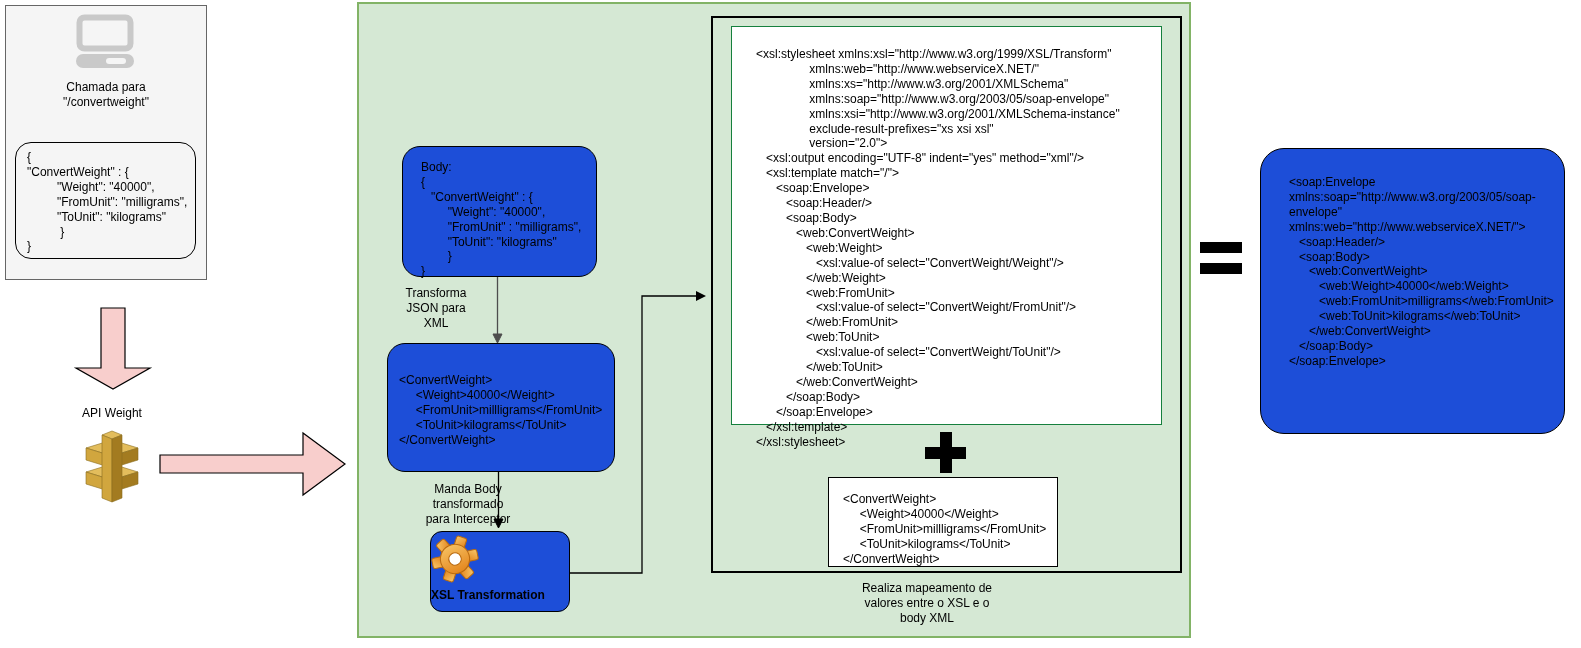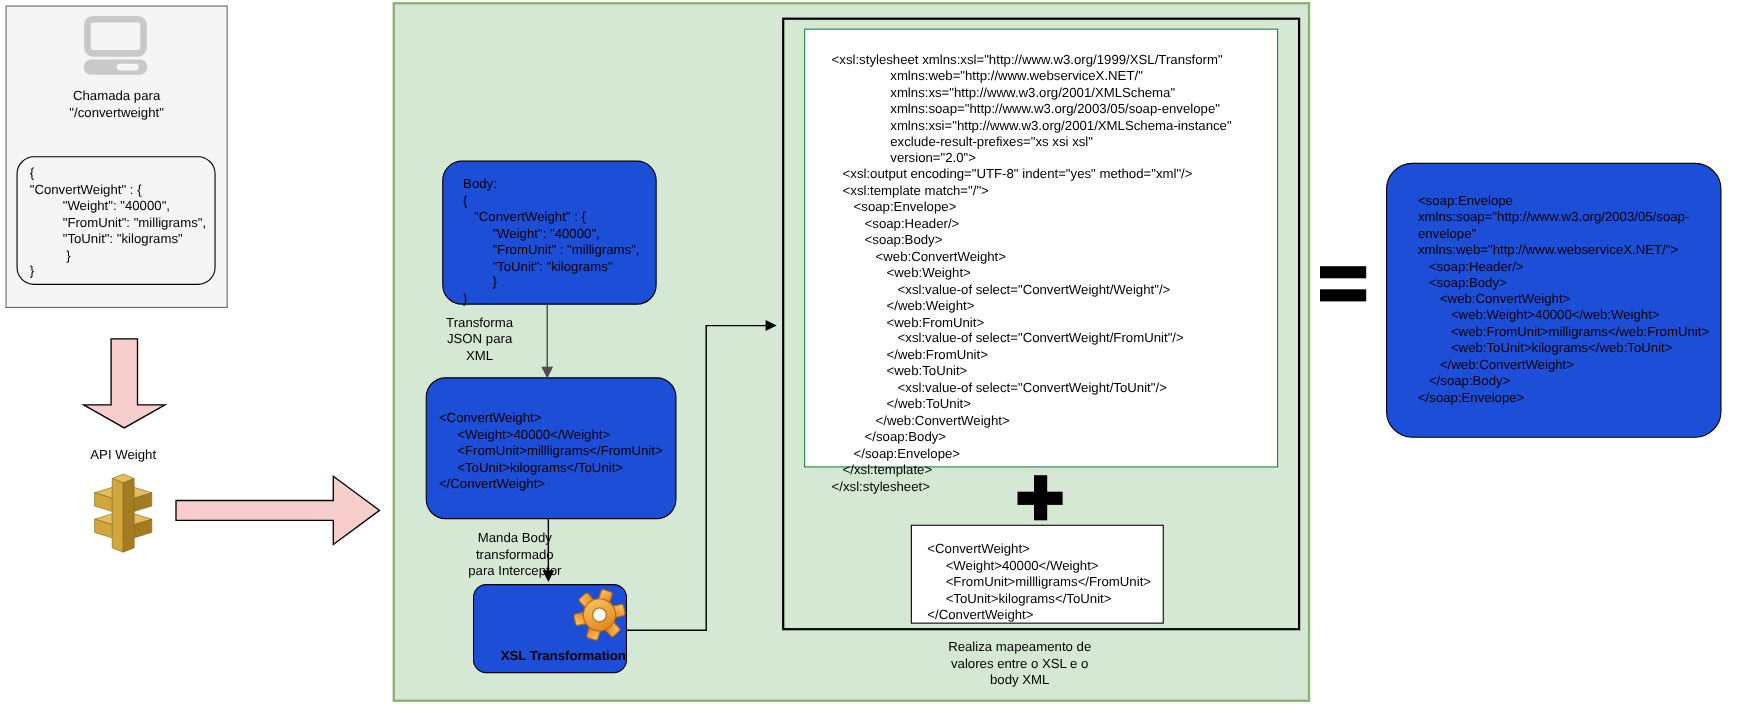--- a/index.html
+++ b/index.html
@@ -15,28 +15,28 @@
   .client-panel{left:5px;top:5px;width:202px;height:275px;background:#f5f5f5;border:1px solid #666;}
   .green-panel{left:357px;top:2px;width:834px;height:636px;background:#d5e8d4;border:2px solid #82b366;}
   .inner-panel{left:711px;top:16px;width:471px;height:557px;border:2px solid #000;background:transparent;}
 
   
   .rounded{background:#1d4ed8;border:1px solid #000;}
   .client-json{left:15px;top:142px;width:181px;height:117px;border:1px solid #000;border-radius:16px;
                background:#f5f5f5;padding:7px 0 0 11px;}
   .body-box{left:402px;top:146px;width:195px;height:131px;border-radius:18px;padding:13px 0 0 18px;}
   .xml-box{left:387px;top:343px;width:228px;height:129px;border-radius:18px;padding:29px 0 0 11px;}
-  .xsl-box{left:430px;top:531px;width:140px;height:81px;border-radius:12px;text-align:right;}
+  .xsl-box{left:430px;top:531px;width:140px;height:81px;border-radius:12px;text-align:left;}
   .xsl-box .gear{margin-top:3px;}
   .xsl-label{font-size:12px;font-weight:bold;margin-top:1px;}
   .code-box{left:731px;top:26px;width:431px;height:399px;background:#fff;border:1px solid #15803d;
             padding:20px 4px 0 24px;}
   .map-box{left:828px;top:477px;width:230px;height:90px;background:#fff;border:1px solid #000;
            padding:14px 0 0 14px;}
-  .result-box{left:1260px;top:148px;width:305px;height:250px;border-radius:24px;padding:26px 0 0 28px;}
+  .result-box{left:1260px;top:148px;width:305px;height:286px;border-radius:24px;padding:26px 0 0 28px;}
 
   
   .client-caption{left:5px;top:80px;width:202px;}
   .api-label{left:52px;top:406px;width:120px;}
   .step1-label{left:386px;top:286px;width:100px;}
   .step2-label{left:418px;top:482px;width:100px;}
   .map-caption{left:827px;top:581px;width:200px;}
 
   
   .plus-icon{left:925px;top:432px;width:41px;height:41px;}

